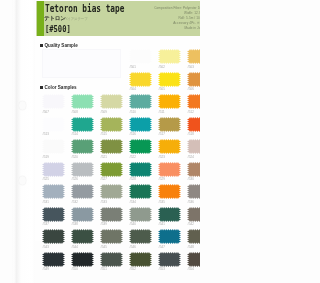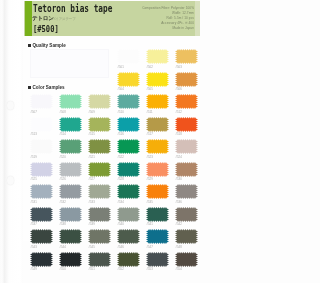--- a/index.html
+++ b/index.html
@@ -1,18 +1,18 @@
 <!DOCTYPE html>
 <html><head>
 <meta charset="utf-8">
 <style>
   html,body{margin:0;padding:0;}
   body{width:200px;height:283px;background:#fdfdfd;
        font-family:"Liberation Sans",sans-serif;overflow:hidden;position:relative;}
-  .page{position:absolute;left:0;top:0;width:200px;height:241px;background:#fefefe;}
+  .page{position:absolute;left:12px;top:0;width:200px;height:241px;background:#fefefe;}
   .binder{position:absolute;left:0;top:0;width:23px;height:283px;
           background:linear-gradient(90deg,#fbfbfb 0px,#fdfdfd 2px,#f2f2f2 4.5px,#f6f6f6 6px,
                      #fefefe 9px,#ffffff 20px,#fcfcfc 23px);}
   .hole{position:absolute;left:7px;width:7px;height:9px;border-radius:50%;
         background:#fbfbfb;box-shadow:0 0 1.2px 0.3px #eeeeee, inset 0 0 1px #f2f2f2;}
   .banner{position:absolute;left:24px;top:1px;width:171px;height:35px;background:#c6d5a0;}
   .banner-edge{position:absolute;left:195px;top:1px;width:5px;height:35px;background:#d8e0bd;}
   .bar{position:absolute;left:25px;top:1px;width:6.5px;height:35px;background:#78b01a;}
   .title{position:absolute;left:32.5px;top:4.2px;font-size:9.7px;line-height:9.7px;font-weight:bold;
          color:#22251e;font-family:"DejaVu Sans Mono",monospace;

